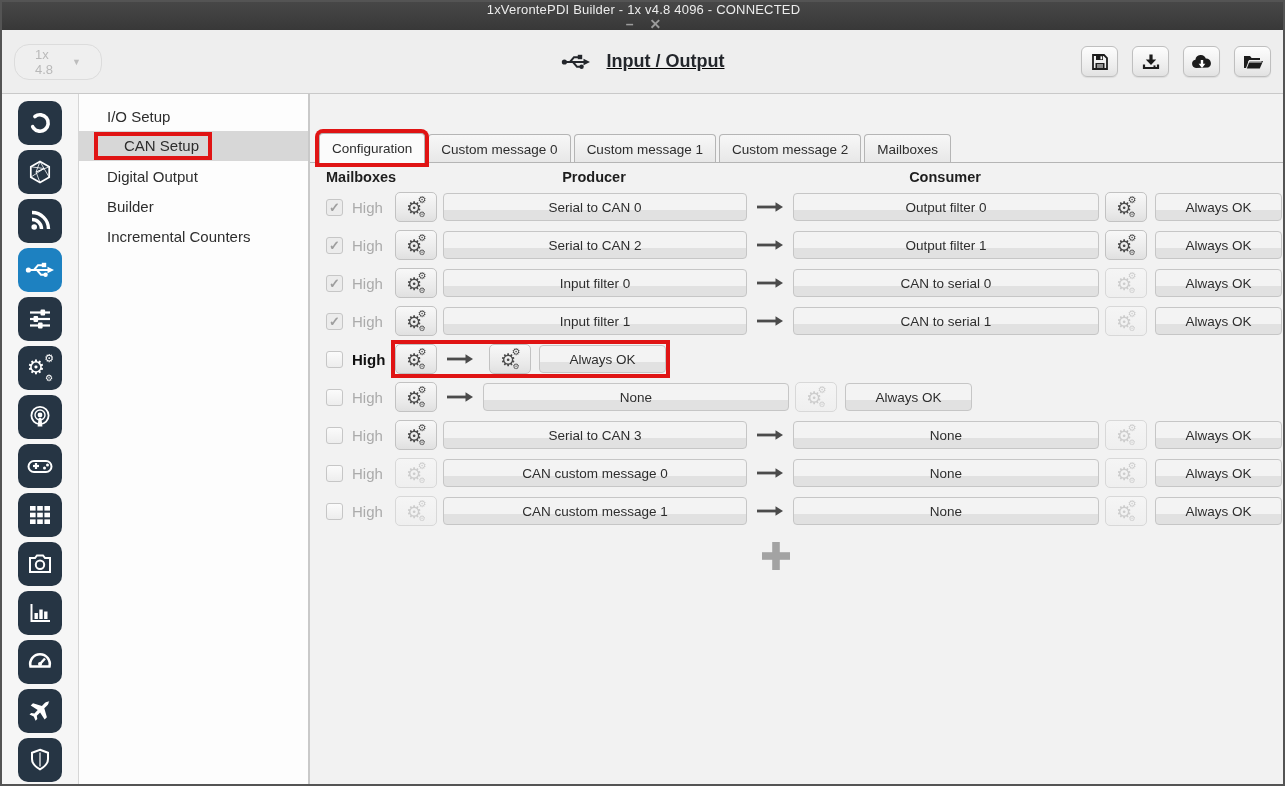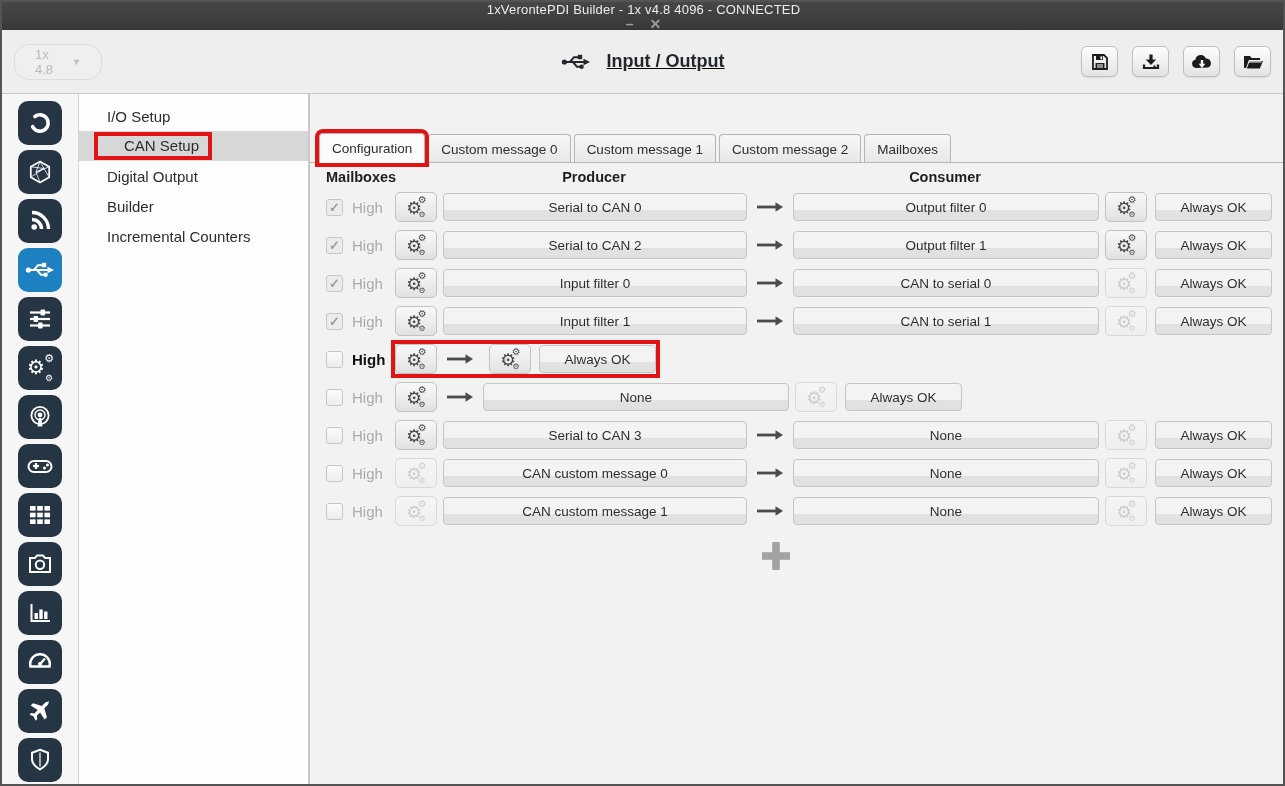--- a/index.html
+++ b/index.html
@@ -112,21 +112,21 @@
   .gear-btn.disabled{ color:#cdcdcd; border-color:#d8d8d8;
     background:linear-gradient(#f5f5f5,#efefef); }
   .wide-btn{
     height:28px; border:1px solid #c6c6c6; border-radius:4px;
     background:linear-gradient(#f3f3f3 62%,#e1e1e1 62%);
     display:flex; align-items:center; justify-content:center;
     font-size:13.5px; color:#2e2e2e; cursor:pointer; flex:0 0 auto;
   }
   .producer-btn{ width:304px; margin-left:6px; }
   .consumer-btn{ width:306px; }
-  .ok-btn{ width:117px; margin-left:8px; }
+  .ok-btn{ width:127px; margin-left:8px; }
   .arrow-cell{ width:46px; display:flex; align-items:center; justify-content:center; flex:0 0 auto;}
   .arrow-cell svg{ display:block; }
   .gear-after{ margin-left:6px; }
   .add-row{
     width:959px; display:flex; justify-content:center; margin-top:8px;
   }
   .plus-btn{ cursor:pointer; margin-right:46px; }
   
   .ic{ display:block; }
 </style>

